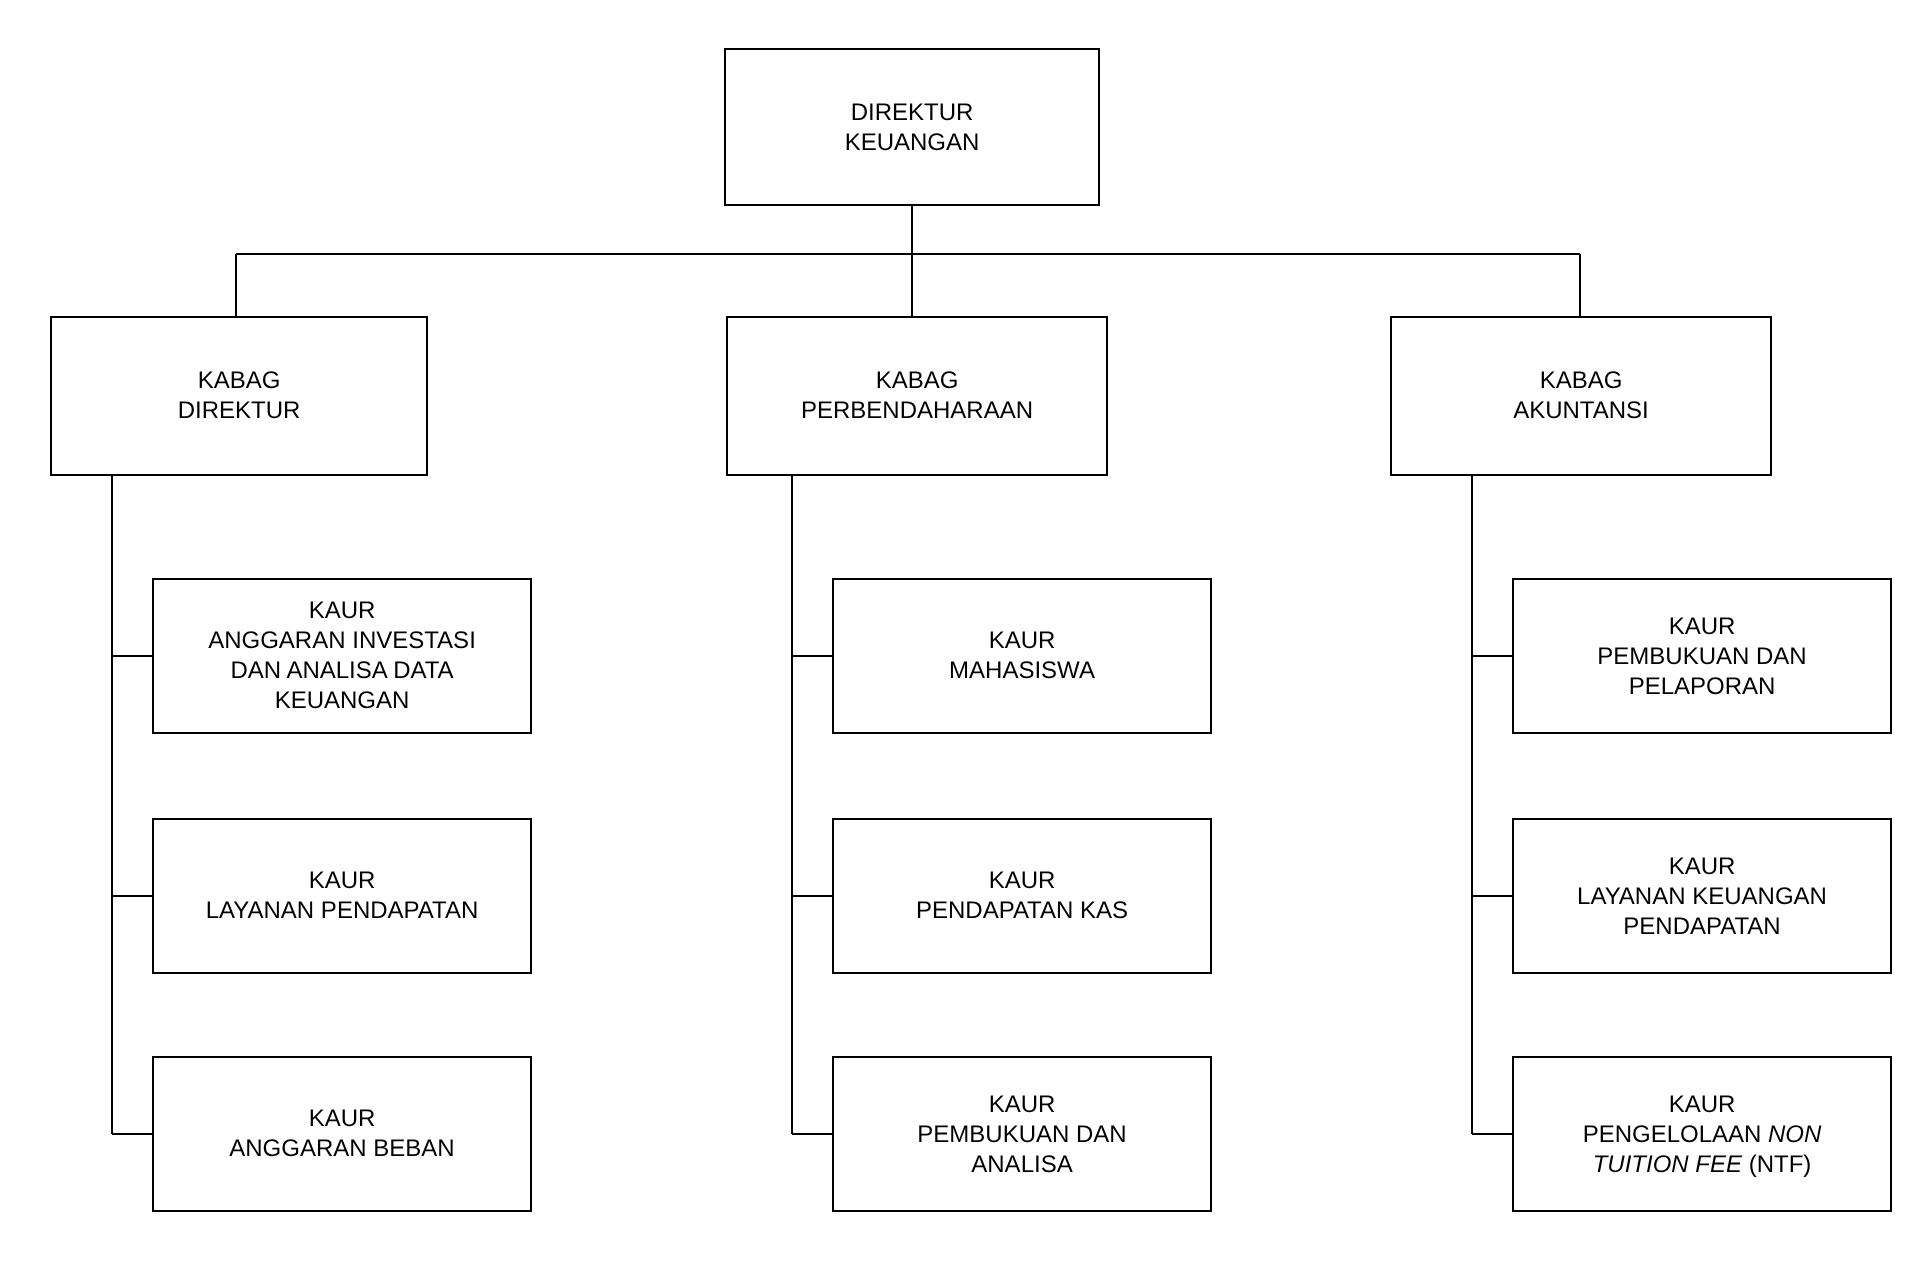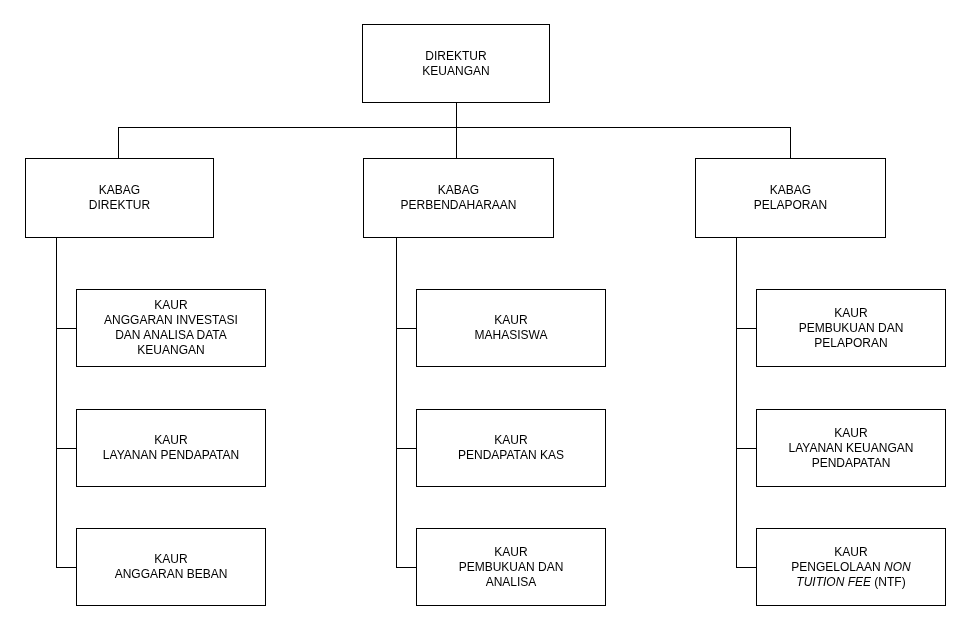--- a/index.html
+++ b/index.html
@@ -94,21 +94,21 @@
   <div class="node n-kabag-anggaran">
     <span class="line">KABAG</span>
     <span class="line">DIREKTUR</span>
   </div>
   <div class="node n-kabag-perbendaharaan">
     <span class="line">KABAG</span>
     <span class="line">PERBENDAHARAAN</span>
   </div>
   <div class="node n-kabag-akuntansi">
     <span class="line">KABAG</span>
-    <span class="line">PELAPORAN</span>
+    <span class="line">AKUNTANSI</span>
   </div>
 
   <div class="node col-a row-1">
     <span class="line">KAUR</span>
     <span class="line">ANGGARAN INVESTASI DAN ANALISA DATA KEUANGAN</span>
   </div>
   <div class="node col-a row-2">
     <span class="line">KAUR</span>
     <span class="line">LAYANAN PENDAPATAN</span>
   </div>

